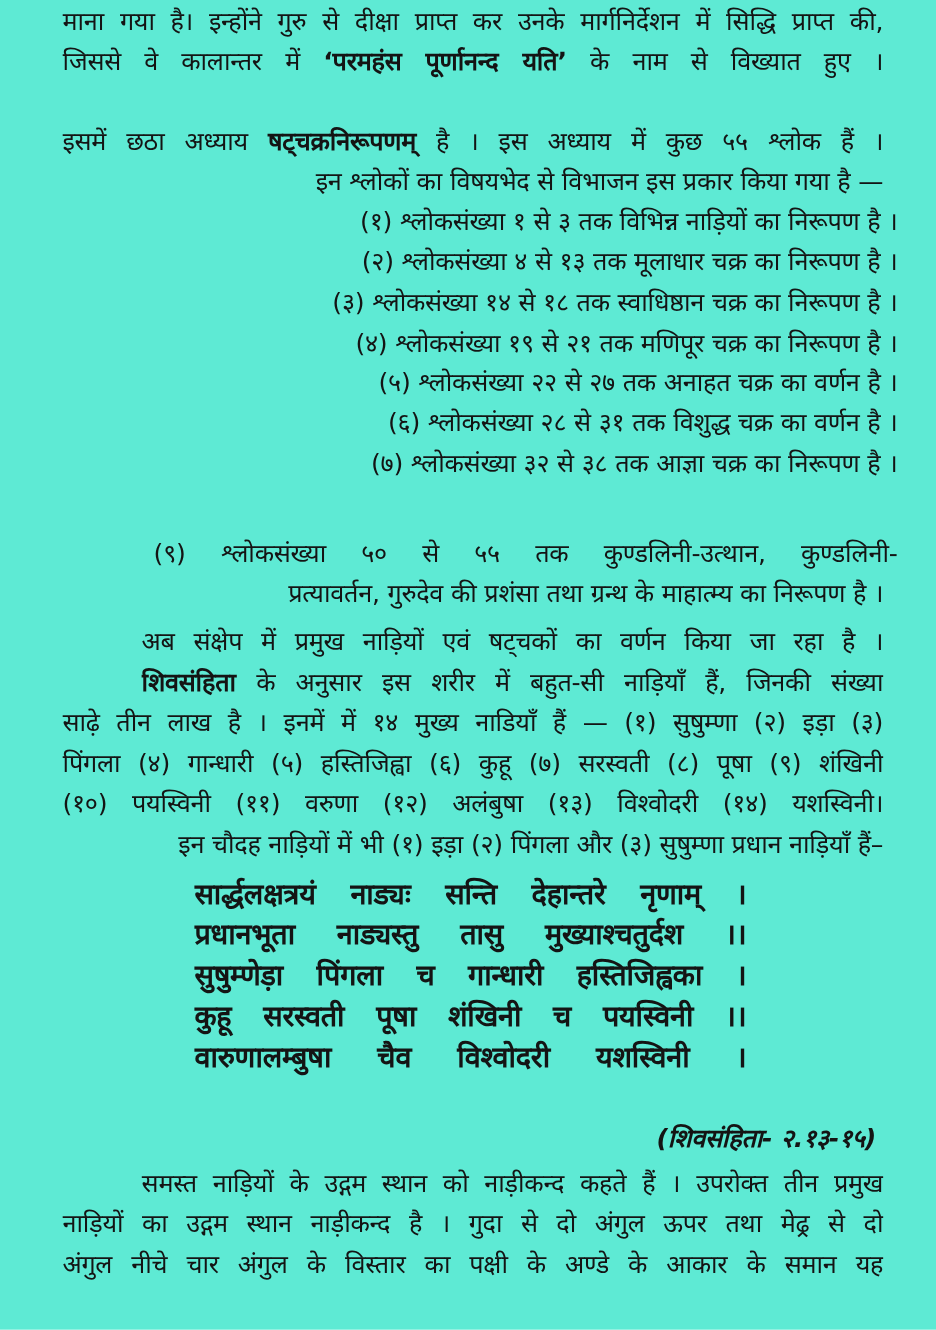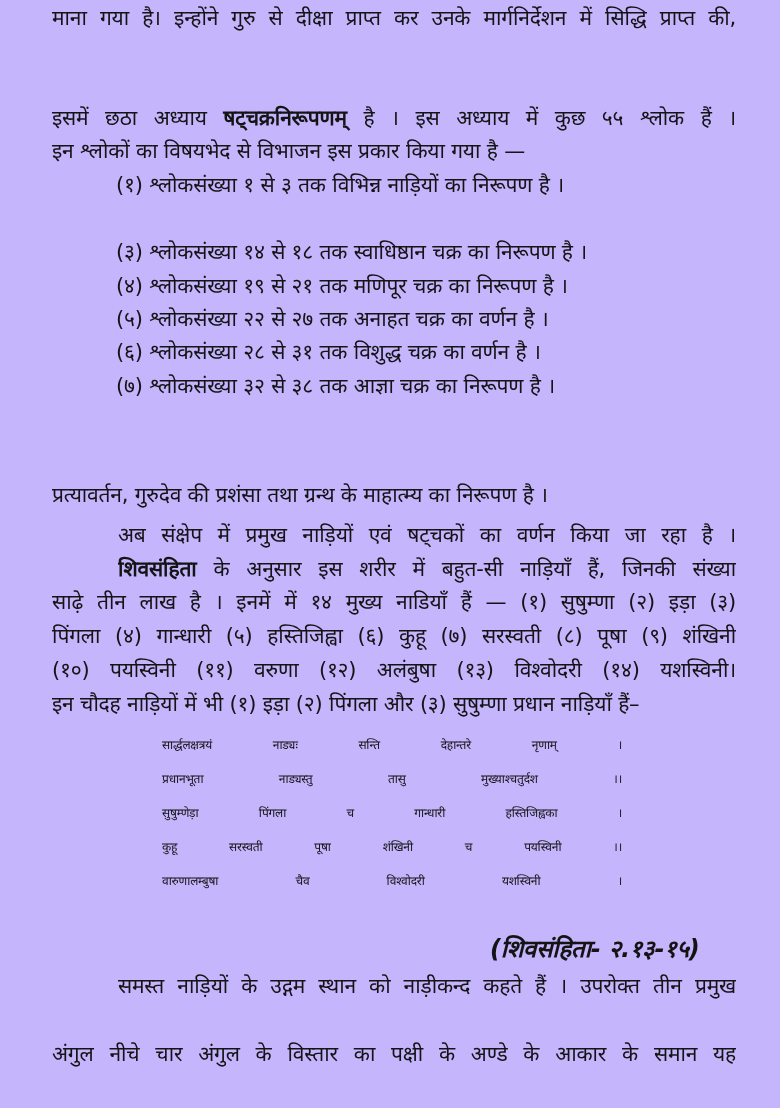--- a/index.html
+++ b/index.html
@@ -14,89 +14,96 @@
       position: relative;
       font-family: "DejaVu Sans", "Liberation Sans", sans-serif;
       color: #141414;
     }
     .page {
       position: absolute;
       left: 0;
       top: 0;
       width: 780px;
       height: 1108px;
-      background: #c4b5fd;
+      background: #5eead4;
     }
     .line {
       position: absolute;
       left: 52px;
       width: 684px;
       height: 33px;
       font-size: 21px;
       line-height: 33px;
       white-space: nowrap;
       overflow: hidden;
       letter-spacing: -0.2px;
+      text-align: right;
     }
     .just {
       text-align: justify;
       text-align-last: justify;
     }
     .indent { left: 118px; width: 618px; }
-    .item { left: 116px; width: 620px; }
+    .item { left: 128px; width: 620px; }
     .verse {
       left: 162px;
       width: 460px;
-      font-weight: normal;
-      font-size: 12px;
+      font-weight: bold;
+      font-size: 24px;
       text-align: justify;
       text-align-last: justify;
     }
     .cite {
       left: 490px;
       width: 240px;
       font-style: italic;
       font-weight: bold;
-      font-size: 24px;
+      font-size: 21px;
     }
     b { font-weight: bold; }
   </style>
 </head>
 <body>
 
 <div class="page">
 
   <div class="line just" style="top:2px">माना गया है। इन्होंने गुरु से दीक्षा प्राप्त कर उनके मार्गनिर्देशन में सिद्धि प्राप्त की,</div>
+  <div class="line just" style="top:35px">
+    <span>जिससे वे कालान्तर में </span><b>‘परमहंस पूर्णानन्द यति’</b><span> के नाम से विख्यात हुए ।</span>
+  </div>
 
   <div class="line just" style="top:102px">
     <span>इसमें छठा अध्याय </span><b>षट्चक्रनिरूपणम्</b><span> है । इस अध्याय में कुछ ५५ श्लोक हैं ।</span>
   </div>
   <div class="line" style="top:135px">इन श्लोकों का विषयभेद से विभाजन इस प्रकार किया गया है —</div>
 
   <div class="line item" style="top:169px">(१) श्लोकसंख्या १ से ३ तक विभिन्न नाड़ियों का निरूपण है ।</div>
+  <div class="line item" style="top:202px">(२) श्लोकसंख्या ४ से १३ तक मूलाधार चक्र का निरूपण है ।</div>
   <div class="line item" style="top:236px">(३) श्लोकसंख्या १४ से १८ तक स्वाधिष्ठान चक्र का निरूपण है ।</div>
   <div class="line item" style="top:270px">(४) श्लोकसंख्या १९ से २१ तक मणिपूर चक्र का निरूपण है ।</div>
   <div class="line item" style="top:303px">(५) श्लोकसंख्या २२ से २७ तक अनाहत चक्र का वर्णन है ।</div>
   <div class="line item" style="top:336px">(६) श्लोकसंख्या २८ से ३१ तक विशुद्ध चक्र का वर्णन है ।</div>
   <div class="line item" style="top:370px">(७) श्लोकसंख्या ३२ से ३८ तक आज्ञा चक्र का निरूपण है ।</div>
+  <div class="line just item" style="top:445px">(९) श्लोकसंख्या ५० से ५५ तक कुण्डलिनी-उत्थान, कुण्डलिनी-</div>
   <div class="line" style="top:479px">प्रत्यावर्तन, गुरुदेव की प्रशंसा तथा ग्रन्थ के माहात्म्य का निरूपण है ।</div>
 
   <div class="line just indent" style="top:519px">अब संक्षेप में प्रमुख नाड़ियों एवं षट्चकों का वर्णन किया जा रहा है ।</div>
 
   <div class="line just indent" style="top:553px">
     <b>शिवसंहिता</b><span> के अनुसार इस शरीर में बहुत-सी नाड़ियाँ हैं, जिनकी संख्या</span>
   </div>
   <div class="line just" style="top:586px">साढ़े तीन लाख है । इनमें में १४ मुख्य नाडियाँ हैं — (१) सुषुम्णा (२) इड़ा (३)</div>
   <div class="line just" style="top:620px">पिंगला (४) गान्धारी (५) हस्तिजिह्वा (६) कुहू (७) सरस्वती (८) पूषा (९) शंखिनी</div>
   <div class="line just" style="top:654px">(१०) पयस्विनी (११) वरुणा (१२) अलंबुषा  (१३) विश्वोदरी (१४) यशस्विनी।</div>
   <div class="line" style="top:688px">इन चौदह नाड़ियों में भी (१) इड़ा (२) पिंगला और (३) सुषुम्णा प्रधान नाड़ियाँ हैं–</div>
 
   <div class="line verse" style="top:729px">सार्द्धलक्षत्रयं  नाड्यः सन्ति देहान्तरे नृणाम् ।</div>
   <div class="line verse" style="top:763px">प्रधानभूता  नाड्यस्तु  तासु  मुख्याश्चतुर्दश ।।</div>
   <div class="line verse" style="top:797px">सुषुम्णेड़ा  पिंगला  च  गान्धारी हस्तिजिह्वका ।</div>
   <div class="line verse" style="top:865px">वारुणालम्बुषा  चैव  विश्वोदरी  यशस्विनी ।</div>
   <div class="line verse" style="top:831px">कुहू  सरस्वती  पूषा  शंखिनी  च पयस्विनी ।।</div>
   <div class="line cite" style="top:933px">(शिवसंहिता- २.१३-१५)</div>
 
   <div class="line just indent" style="top:970px">समस्त नाड़ियों के उद्गम स्थान को नाड़ीकन्द कहते हैं । उपरोक्त तीन प्रमुख</div>
+  <div class="line just" style="top:1004px">नाड़ियों का उद्गम स्थान नाड़ीकन्द है । गुदा से दो अंगुल ऊपर तथा मेढ्र से दो</div>
   <div class="line just" style="top:1038px">अंगुल नीचे चार अंगुल के विस्तार का पक्षी के अण्डे के आकार के समान यह</div>
 
 </div>
 
 </body></html>

